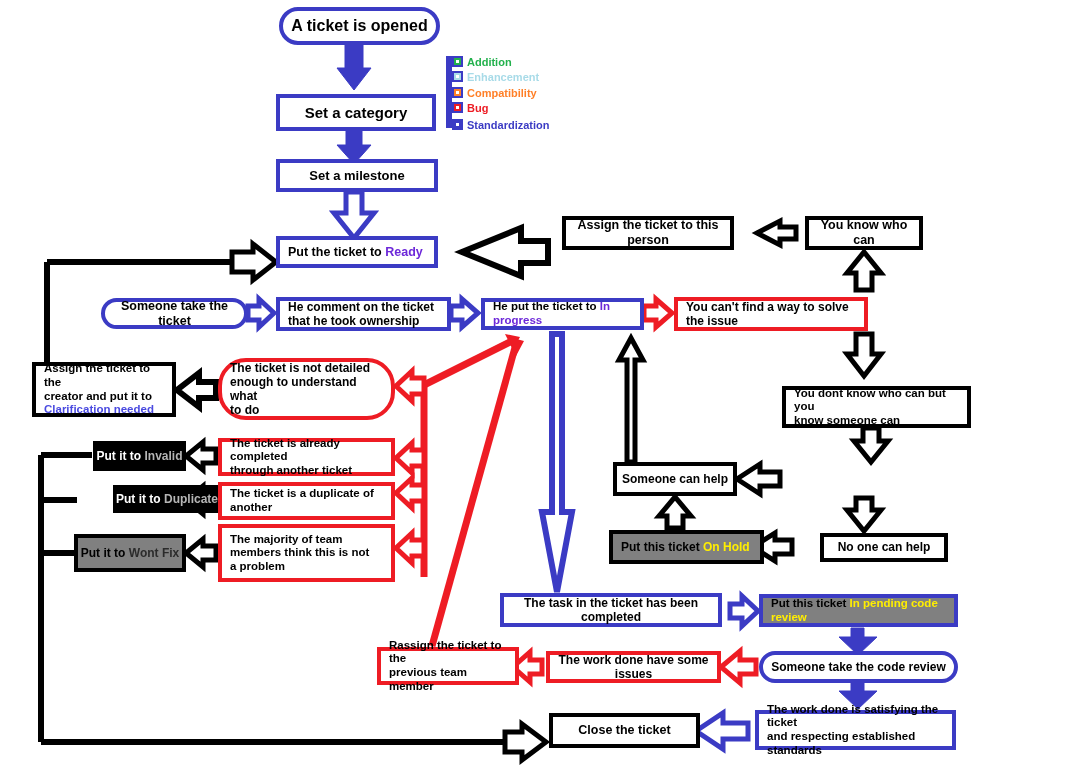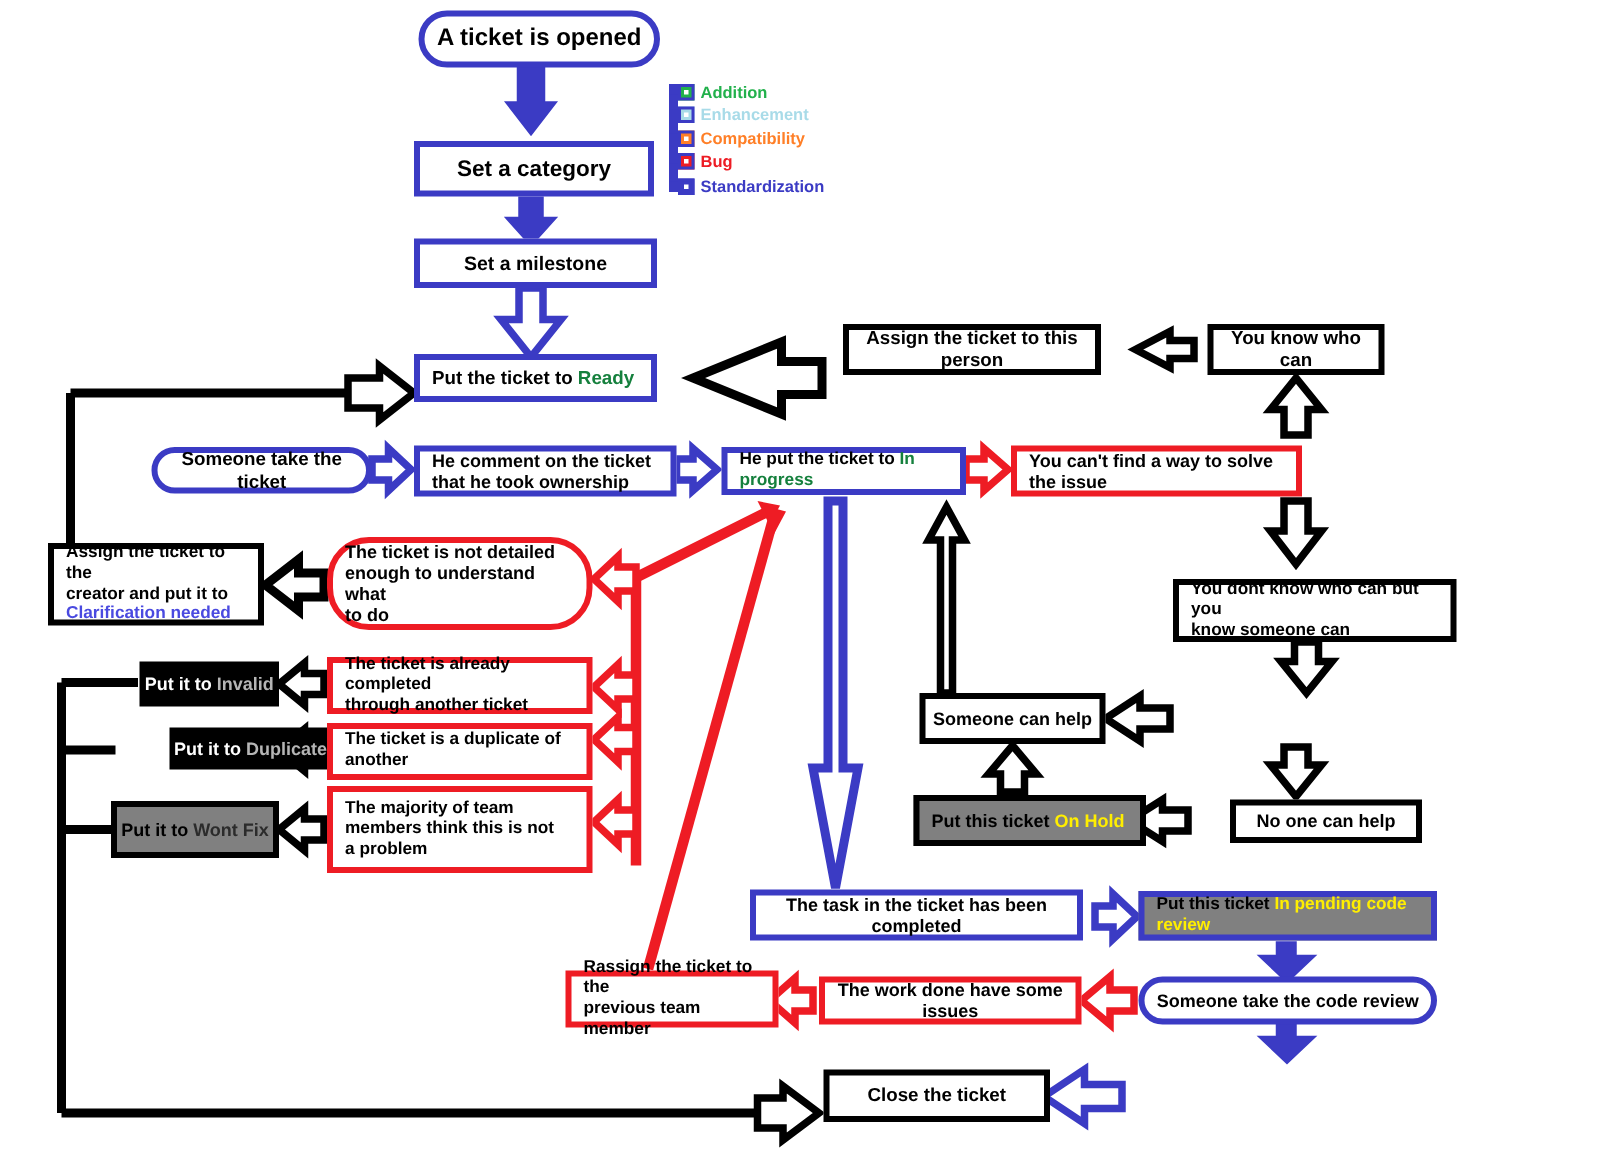--- a/index.html
+++ b/index.html
@@ -42,21 +42,21 @@
 
   
   .pill { border-radius: 22px; }
 
   
   .ctr  { justify-content: center; text-align: center; }
   .lft  { justify-content: flex-start; text-align: left; }
   .p8  { padding: 2px 8px; }
 
   
-  .c-green  { color: #15803d; text-align: right; }
+  .c-green  { color: #6d28d9; text-align: right; }
   .c-blue   { color: #4a4ae0; }
   .c-orange { color: #ff7f27; }
   .c-yellow { color: #ffee00; }
   .c-grey   { color: #b5b5b5; }
 
   
   #legend {
     position: absolute;
     left: 446px;
     top: 52px;
@@ -435,19 +435,25 @@
       <span class="txt">The work done have some issues</span>
     </div>
 
     <div class="node b-red lft p8" style="left:377px; top:647px; width:142px; height:38px; font-size:11.5px;">
       <span class="txt">
         <span>Rassign the ticket to the</span><br>
         <span>previous team member</span>
       </span>
     </div>
 
+    <div class="node b-blue lft p8" style="left:755px; top:710px; width:201px; height:40px; font-size:11.5px;">
+      <span class="txt">
+        <span>The work done is satisfying the ticket</span><br>
+        <span>and respecting established standards</span>
+      </span>
+    </div>
 
     <div class="node b-black ctr" style="left:549px; top:713px; width:151px; height:35px; font-size:12.5px;">
       <span class="txt">Close the ticket</span>
     </div>
 
   </div>
 </div>
 
 </body></html>

